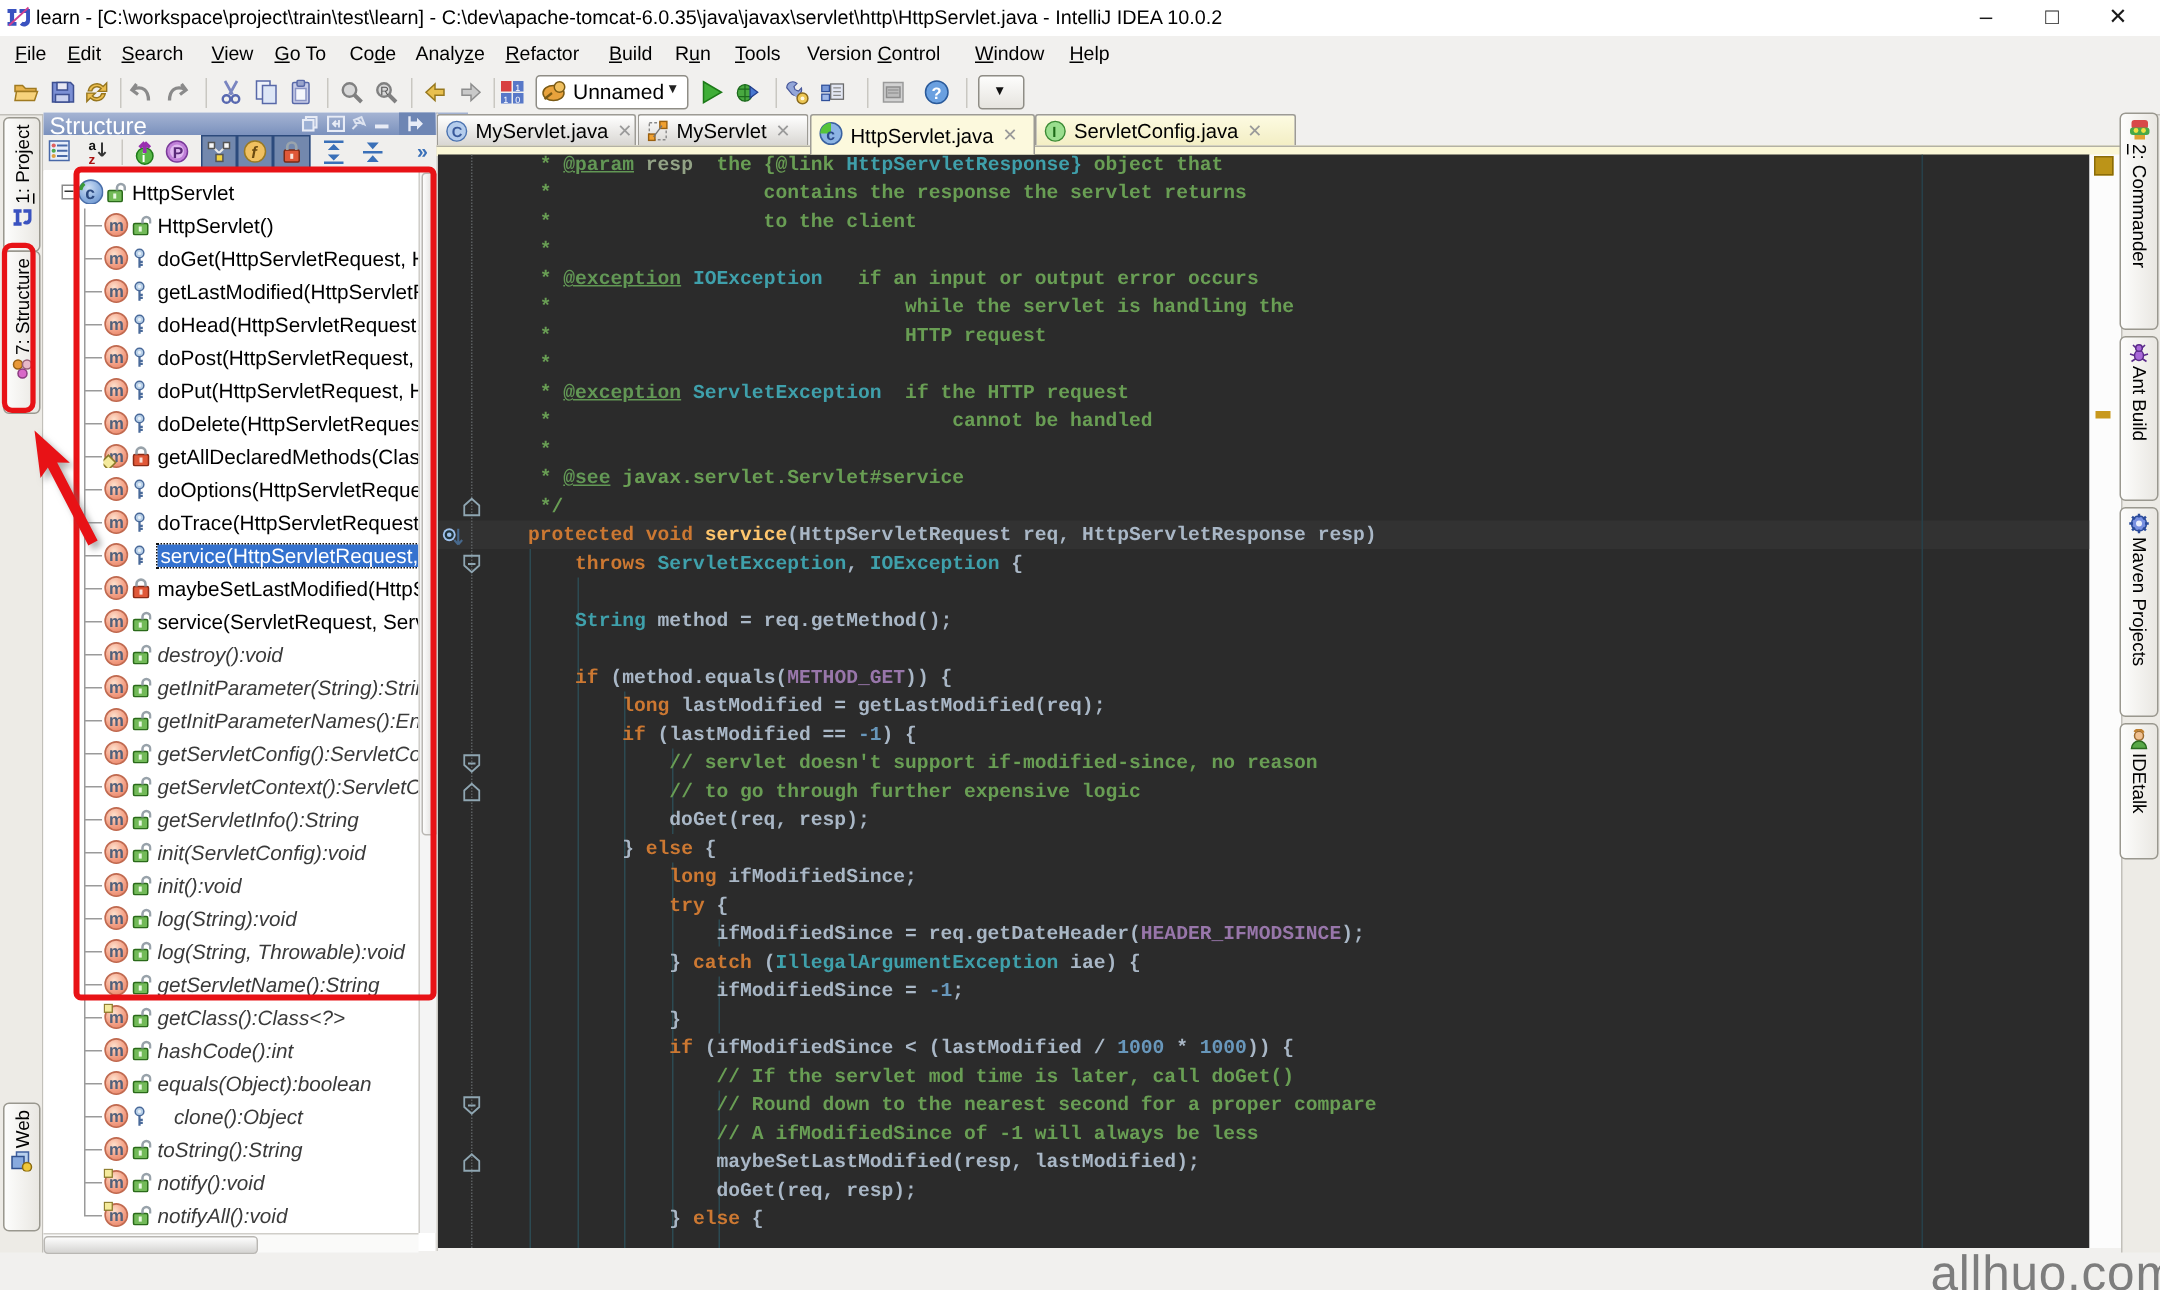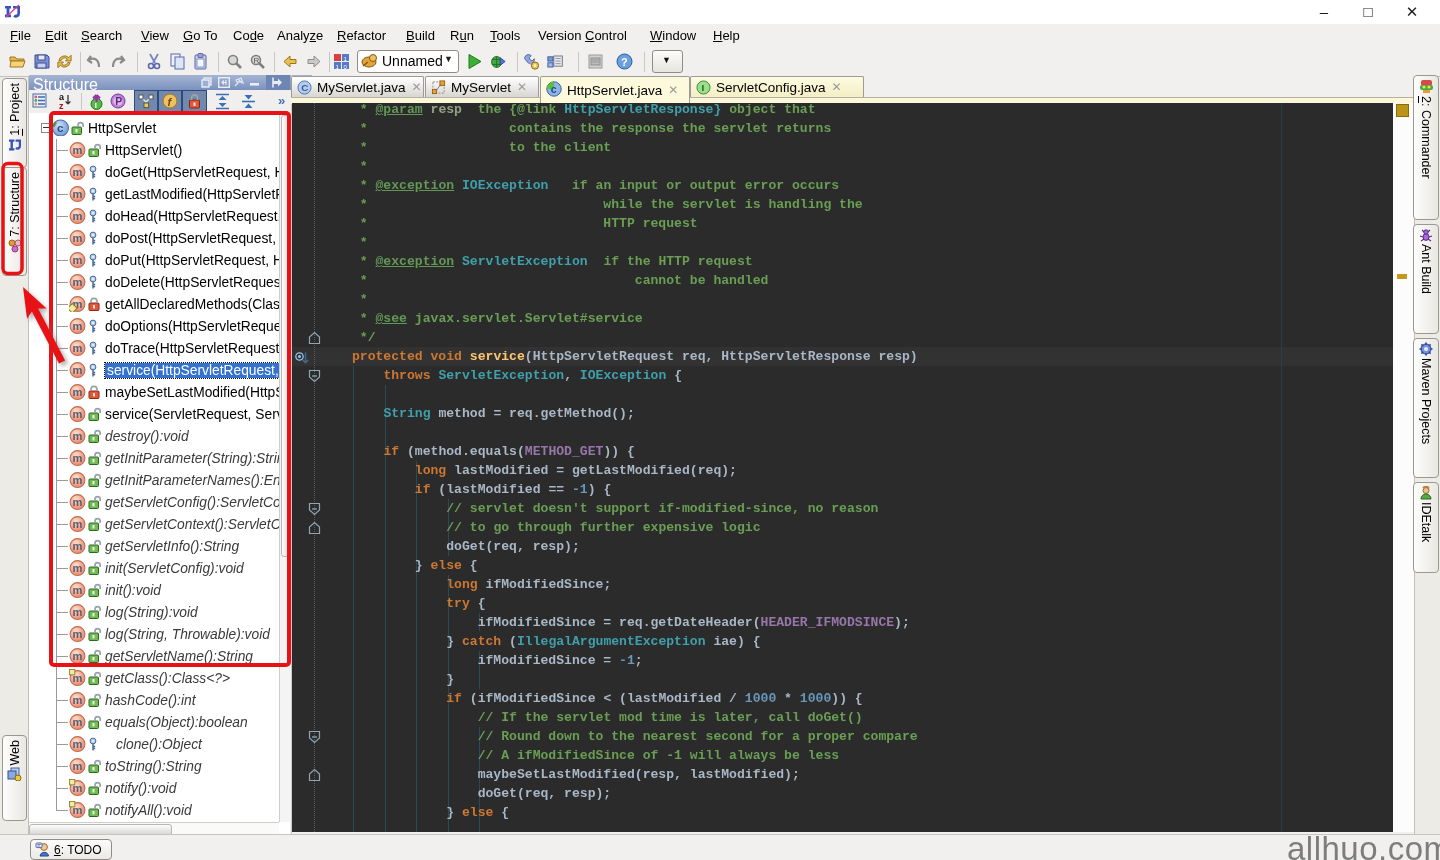--- a/index.html
+++ b/index.html
@@ -96,20 +96,21 @@
           <rect x="0" y="0" width="6.4" height="6.4" transform="translate(4.6,0) rotate(45)" fill="#f4ea9c" stroke="#8a7a2a"></rect>
         </g>
 </defs>
     </svg>
   <div id="titlebar">
       <svg style="position:absolute;left:4px;top:3px;" width="17" height="17" viewBox="0 0 17 17">
         <path d="M1,3 h6 v2.6 h-1.6 v6 H7 v2.6 H1 v-2.6 h1.6 v-6 H1 z" fill="#3a52c0"></path>
         <path d="M9,3 h7 v7.5 a4,4 0 0 1 -6.8,3 l1.9,-2 a1.6,1.6 0 0 0 2.3,-1.4 V5.6 H9 z" fill="#3a52c0"></path>
         <path d="M2,14 L15,2" stroke="#d04090" stroke-width="1.2"></path>
       </svg>
+    <div id="title-text">learn - [C:\workspace\project\train\test\learn] - C:\dev\apache-tomcat-6.0.35\java\javax\servlet\http\HttpServlet.java - IntelliJ IDEA 10.0.2</div>
     <div class="wbtn" style="left:1309px;">–</div>
     <div class="wbtn" style="left:1353px;">□</div>
     <div class="wbtn" style="left:1397px;">✕</div>
   </div>
   <div id="menubar">
     <span class="menu" style="left:10px;"><u>F</u>ile</span>
     <span class="menu" style="left:45px;"><u>E</u>dit</span>
     <span class="menu" style="left:81px;"><u>S</u>earch</span>
     <span class="menu" style="left:141px;"><u>V</u>iew</span>
     <span class="menu" style="left:183px;"><u>G</u>o To</span>
@@ -752,31 +753,20 @@
     <span class="vt">Maven Projects</span>
   </div>
   <div class="vbtnR" style="top:482px;height:89px;">
     <svg width="14" height="14" viewBox="0 0 14 14" style="margin-top:3px;">
         <circle cx="7" cy="4.5" r="3" fill="#f0c090" stroke="#9a6a30"></circle>
         <path d="M2,13 a5,5 0 0 1 10,0 z" fill="#58a848" stroke="#2a6a20"></path>
         <path d="M4,2 a3.4,3.4 0 0 1 6,0.5" stroke="#c08030" stroke-width="1.6" fill="none"></path>
       </svg>
     <span class="vt">IDEtalk</span>
   </div>
-  <div id="statusbar">
-    <div id="todo">
-        <svg style="margin-left:4px;" width="15" height="15" viewBox="0 0 15 15">
-          <circle cx="9" cy="5" r="3.4" fill="#f0c898" stroke="#9a6a30"></circle>
-          <path d="M5,14 a4.4,4.4 0 0 1 8.4,-1 l0,1 z" fill="#4878c8" stroke="#23408e"></path>
-          <rect x="1" y="1" width="6" height="4.6" rx="1" fill="#e8ecfa" stroke="#5868a8"></rect>
-          <path d="M2.4,2.5 h3.4 M2.4,4 h2.4" stroke="#5868a8" stroke-width="0.8"></path>
-        </svg>
-        <span style="margin-left:4px;"><u>6</u>: TODO</span>
-      </div>
-  </div>
   <div id="watermark">allhuo.com</div>
   <svg id="annot" width="1440" height="860" style="position:absolute;left:0;top:0;pointer-events:none;">
     <g fill="none" stroke="#e81216" stroke-width="4">
       <rect x="51" y="113" width="238" height="552" rx="3"></rect>
       <rect x="3" y="163.5" width="19" height="110" rx="5" stroke-width="3.5"></rect>
     </g>
     <polygon points="23,287 46.6,308.5 38.1,308.4 65.1,360.4 58.9,363.6 31.9,311.6 27.0,318.7" fill="#e81216" style="filter:drop-shadow(3px 3px 2px rgba(110,110,110,.55));"></polygon>
   </svg>
 </div>
 

